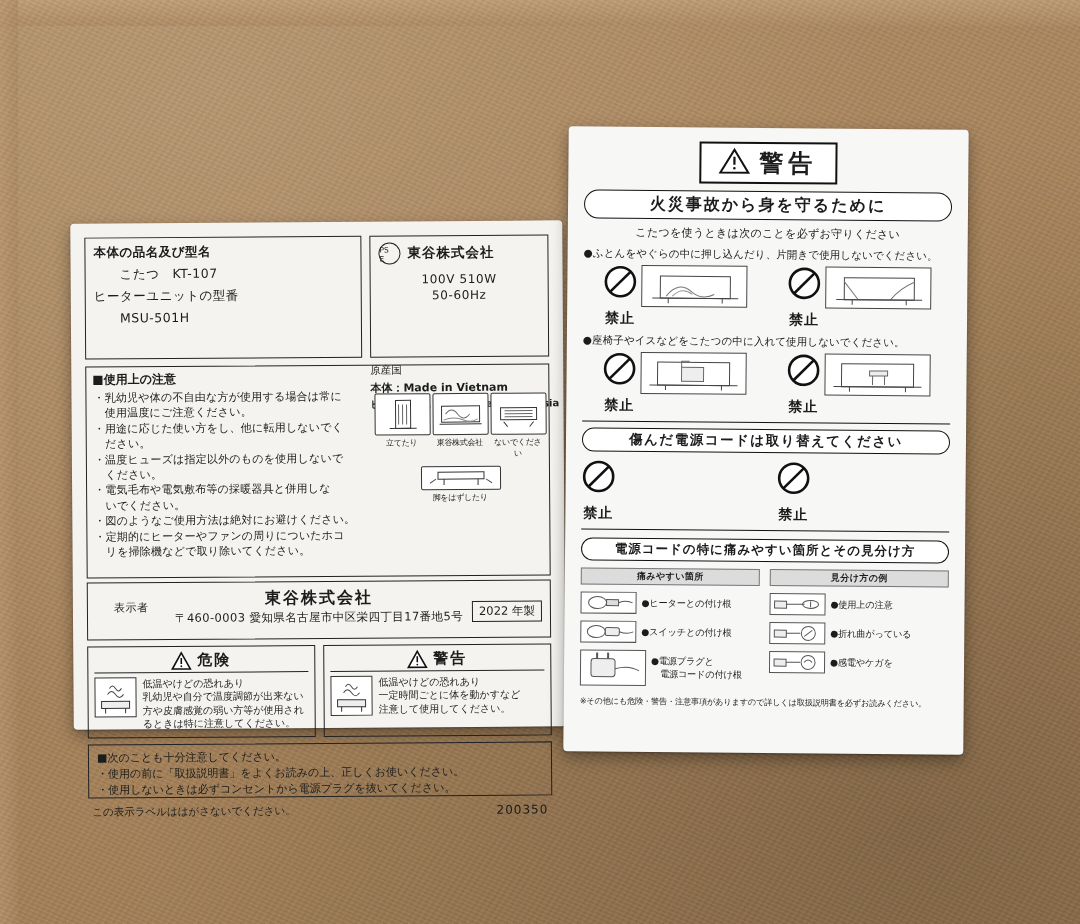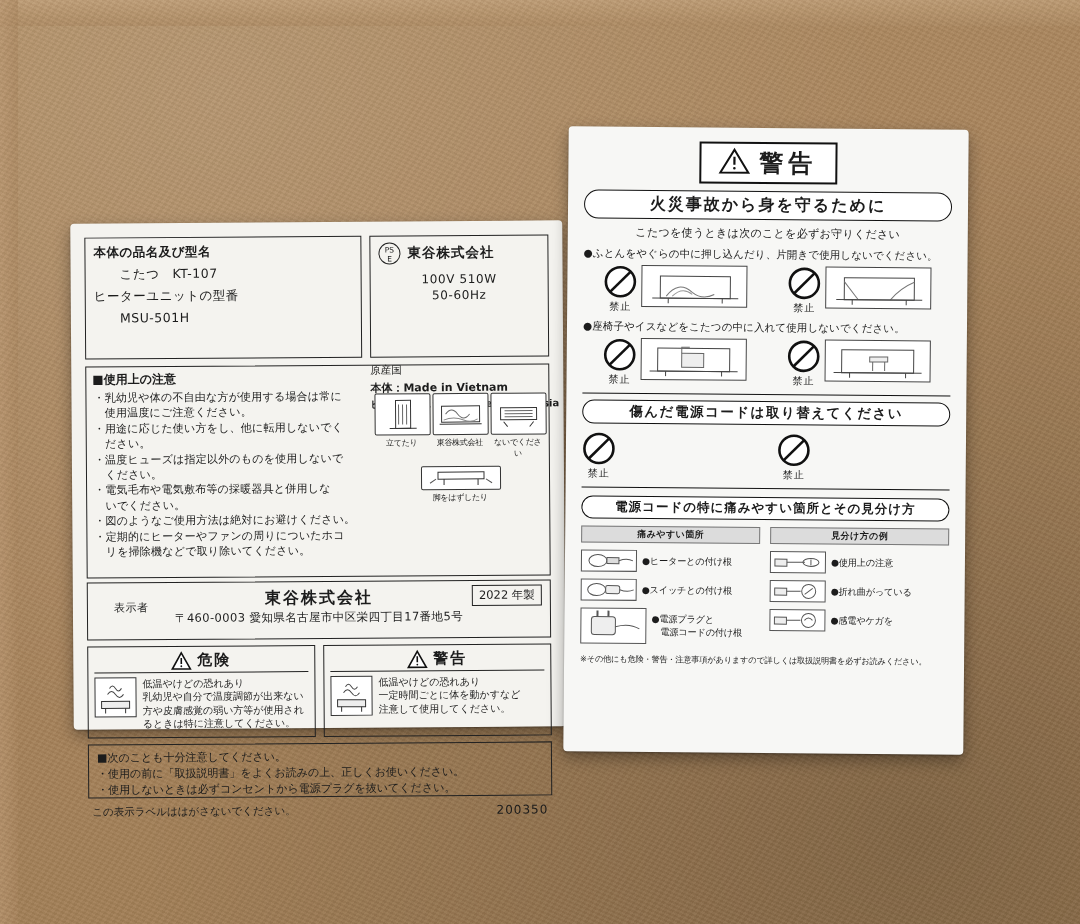--- a/index.html
+++ b/index.html
@@ -43,21 +43,21 @@
   .bx{border:1.4px solid #222;box-sizing:border-box;}
   
   .l-top{display:flex;gap:8px;height:122px;}
   .l-top-left{flex:0 0 277px;position:relative;padding:6px 8px;}
   .l-top-right{flex:1;position:relative;padding:6px 8px;}
   .t-title{font-size:12.5px;font-weight:bold;letter-spacing:.5px;}
   .t-line{font-size:12.5px;margin-top:5px;letter-spacing:.5px;}
   .indent{padding-left:26px;}
   .pse{
     display:inline-block;width:22px;height:22px;border:1.3px solid #222;border-radius:50%;
-    font-size:7.5px;line-height:9px;text-align:center;padding-top:2px;box-sizing:border-box;
+    font-size:7.5px;line-height:9px;text-align:left;padding-top:2px;box-sizing:border-box;
     vertical-align:middle;
   }
   .firm{font-size:13.5px;font-weight:bold;letter-spacing:1px;vertical-align:middle;margin-left:7px;}
   .spec{font-size:12px;text-align:center;margin-top:8px;letter-spacing:.6px;}
   
   .l-caut{margin-top:7px;position:relative;height:212px;}
   .c-head{font-size:12px;font-weight:bold;padding:4px 0 2px 6px;}
   .c-list{font-size:11px;line-height:15.4px;padding-left:7px;width:300px;}
   .c-list div{letter-spacing:.2px;}
   
@@ -66,21 +66,21 @@
   .fig{width:54px;}
   .figbox{width:54px;height:40px;border:1.1px solid #333;background:#fff;position:relative;overflow:hidden;border-radius:2px;}
   .figcap{font-size:8px;text-align:center;margin-top:2px;letter-spacing:-.3px;}
   .fig2{width:78px;}
   .figbox2{width:78px;height:22px;border:1.1px solid #333;background:#fff;border-radius:2px;position:relative;overflow:hidden;}
   
   .l-maker{position:relative;height:58px;margin-top:4px;}
   .mk-lab{position:absolute;left:26px;top:17px;font-size:11px;letter-spacing:.5px;}
   .mk-name{position:absolute;left:0;right:0;top:6px;text-align:center;font-size:16px;font-weight:bold;letter-spacing:2px;}
   .mk-addr{position:absolute;left:0;right:0;top:28px;text-align:center;font-size:11.5px;letter-spacing:.4px;}
-  .mk-year{position:absolute;right:8px;top:4px;border:1.3px solid #222;font-size:11.5px;padding:2px 6px;}
+  .mk-year{position:absolute;right:8px;top:20px;border:1.3px solid #222;font-size:11.5px;padding:2px 6px;}
   
   .l-dw{display:flex;gap:8px;height:92px;margin-top:6px;}
   .dw{flex:1;position:relative;padding:4px 6px;}
   .dw-h{display:flex;align-items:center;justify-content:center;gap:6px;font-size:15px;font-weight:bold;letter-spacing:2px;border-bottom:1.2px solid #222;padding-bottom:2px;}
   .dw-b{display:flex;gap:6px;padding-top:4px;}
   .dw-ic{width:40px;height:38px;border:1px solid #333;background:#fff;flex:0 0 40px;position:relative;overflow:hidden;}
   .dw-t{font-size:10px;line-height:13.4px;}
   
   .l-note{margin-top:6px;height:54px;padding:5px 8px;font-size:11px;line-height:16px;}
   .l-foot{display:flex;justify-content:space-between;align-items:center;margin-top:7px;font-size:10.5px;padding:0 4px;}
@@ -99,21 +99,21 @@
   #label-right .inner{position:absolute;inset:14px 16px 10px 16px;}
   .r-warnbar{display:flex;justify-content:center;margin-bottom:7px;}
   .r-warnbox{border:2px solid #111;background:#fff;padding:3px 18px;display:flex;align-items:center;gap:10px;}
   .r-warnbox .t{font-size:24px;font-weight:bold;letter-spacing:5px;}
   .r-sub{border:1.6px solid #111;border-radius:16px;text-align:center;font-size:16px;font-weight:bold;letter-spacing:2px;padding:3px 0;background:#fff;}
   .r-lead{text-align:center;font-size:11px;margin:6px 0 7px;letter-spacing:.3px;}
   .r-rule{font-size:10.5px;margin:2px 0 4px;letter-spacing:.1px;}
   .r-icons{display:flex;justify-content:space-around;margin-bottom:6px;}
   .iconset{display:flex;align-items:flex-start;gap:4px;}
   .nosign{width:34px;height:34px;flex:0 0 34px;}
-  .nolab{font-size:10px;font-weight:normal;text-align:center;margin-top:1px;letter-spacing:1px;}
+  .nolab{font-size:14px;font-weight:bold;text-align:center;margin-top:11px;letter-spacing:1px;}
   .scene{width:104px;height:40px;border:1px solid #444;background:#fff;position:relative;overflow:hidden;}
   .r-div{border-top:1.3px solid #111;margin:6px 0 6px;}
   .r-head2{border:1.6px solid #111;border-radius:14px;text-align:center;font-size:13.5px;font-weight:bold;letter-spacing:1.5px;padding:2px 0;background:#fff;}
   .r-cordrow{display:flex;justify-content:space-between;margin-top:8px;}
   .cordcell{display:flex;gap:5px;width:47%;}
   .cordtext{font-size:8.6px;line-height:11.6px;letter-spacing:-.2px;}
   .r-head3{border:1.6px solid #111;border-radius:14px;text-align:center;font-size:12.5px;font-weight:bold;letter-spacing:1px;padding:2px 0;background:#fff;margin-top:8px;}
   .r-two{display:flex;gap:10px;margin-top:7px;}
   .r-col{flex:1;}
   .colhead{background:#dcdcdc;border:1px solid #777;font-size:9px;text-align:center;padding:1px 0;font-weight:bold;letter-spacing:.4px;}

